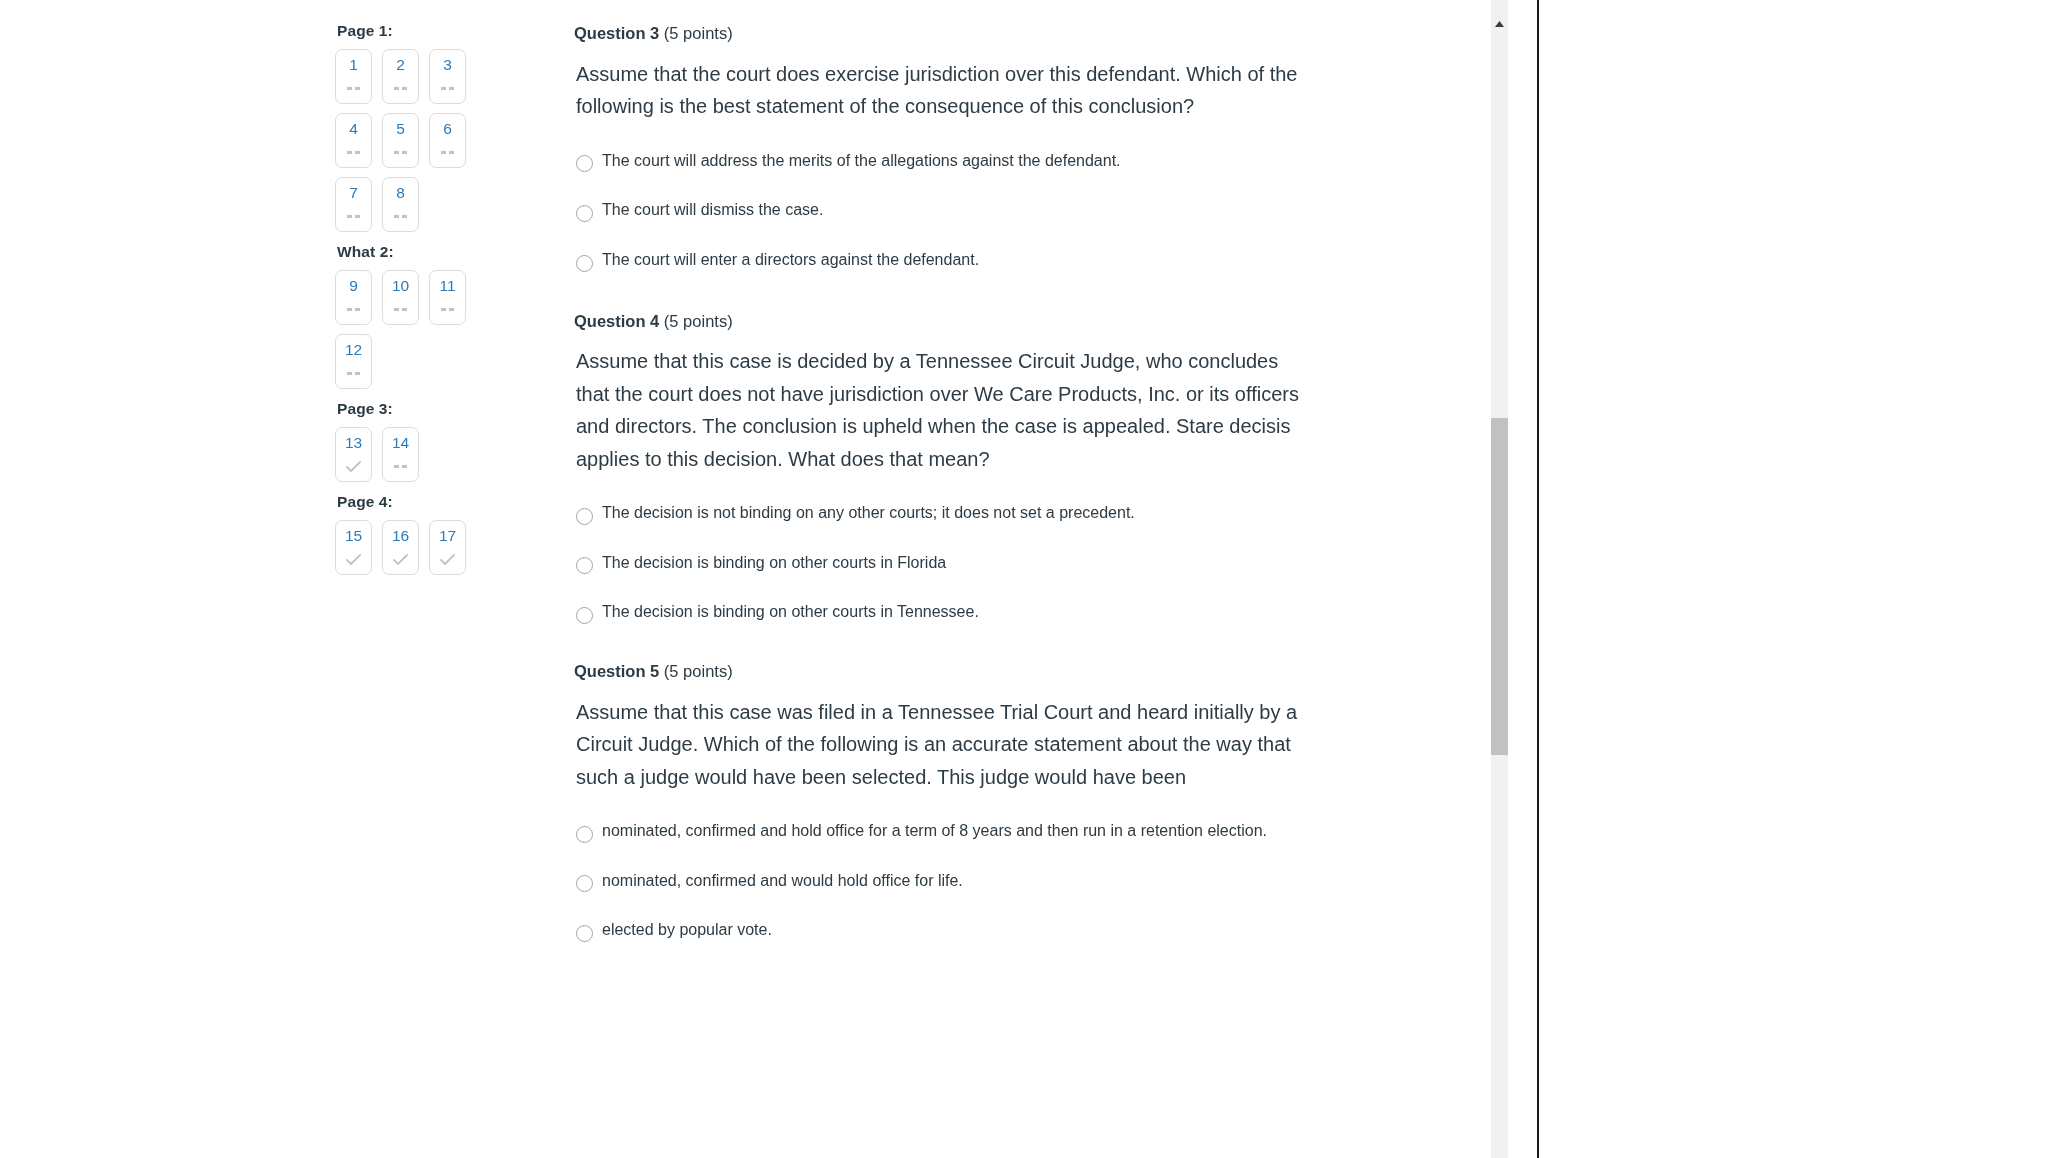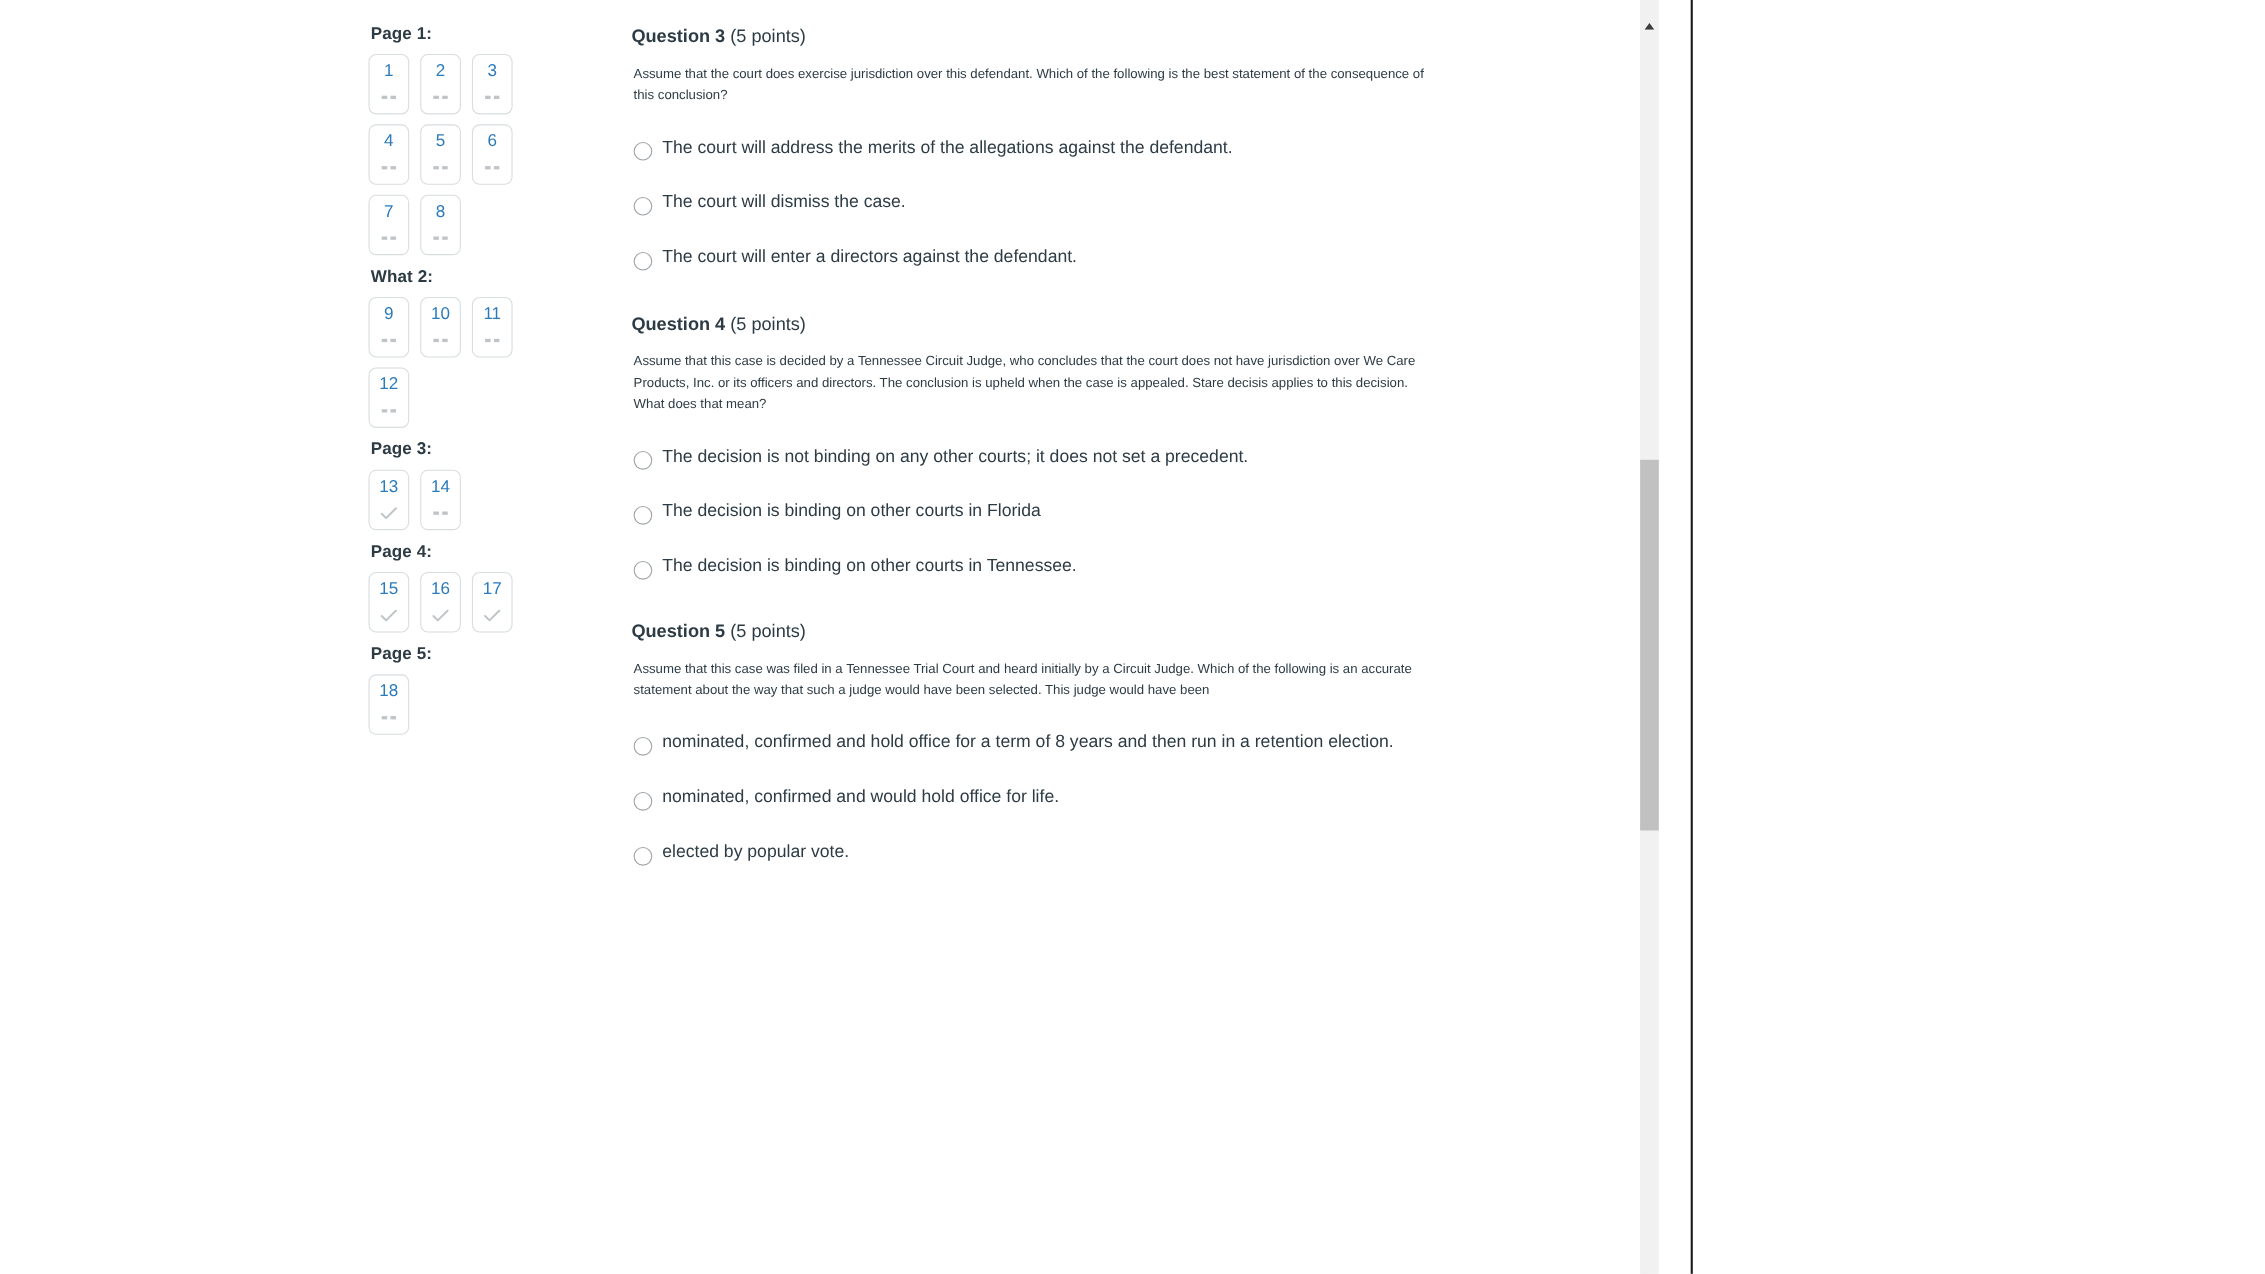--- a/index.html
+++ b/index.html
@@ -105,21 +105,21 @@
     font-size: 16.5px;
     color: #2d3b45;
     margin: 0 0 14px 16px;
     line-height: 1.2;
   }
   .q-header .q-title { font-weight: bold; }
   .q-header .q-points { font-weight: normal; }
 
   .q-body {
     margin: 0 0 0 18px;
-    font-size: 12px;
+    font-size: 20px;
     line-height: 1.62;
     color: #2d3b45;
     max-width: 730px;
   }
 
   .answers {
     margin: 26px 0 0 18px;
     list-style: none;
     padding: 0;
   }
@@ -325,31 +325,20 @@
           <div class="q-card">
             <div class="q-num">17</div>
             <div class="q-state">
               <svg width="15" height="12" viewBox="0 0 15 12" aria-hidden="true">
                 <polyline points="1,6 5,10 14,1" fill="none" stroke="#bfc4c8" stroke-width="1.8" stroke-linecap="round" stroke-linejoin="round"></polyline>
               </svg>
             </div>
           </div>
         </div>
       </div>
-      <div class="page-group">
-        <div class="page-label">Page 5:</div>
-        <div class="q-grid">
-          <div class="q-card">
-            <div class="q-num">18</div>
-            <div class="q-state">
-              <span class="dash-mark"></span>
-            </div>
-          </div>
-        </div>
-      </div>
     </div>
 
   <div class="questions">
       <div class="question-block" style="margin-bottom: 40px;">
         <div class="q-header"><span class="q-title">Question 3</span> <span class="q-points">(5 points)</span></div>
         <p class="q-body">Assume that the court does exercise jurisdiction over this defendant.  Which of the following is the best statement of the consequence of this conclusion?</p>
         <ul class="answers">
           <li class="answer">
             <span class="radio"></span>
             <span class="answer-text">The court will address the merits of the allegations against the defendant.</span>

